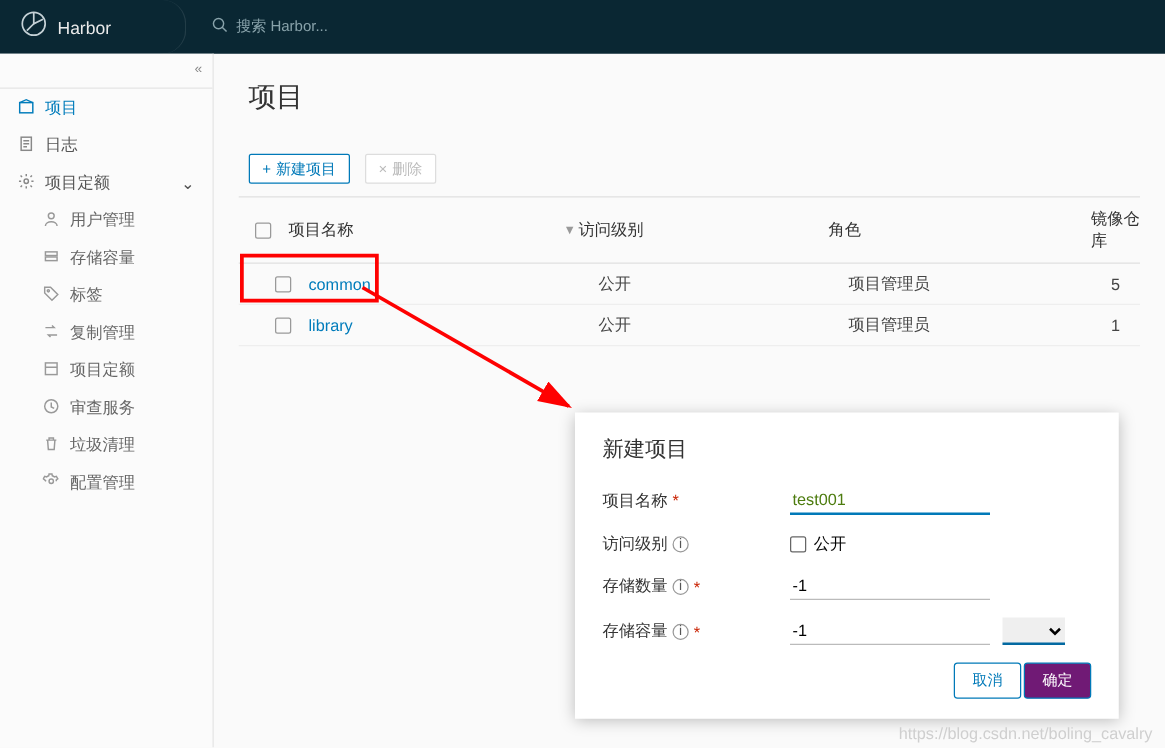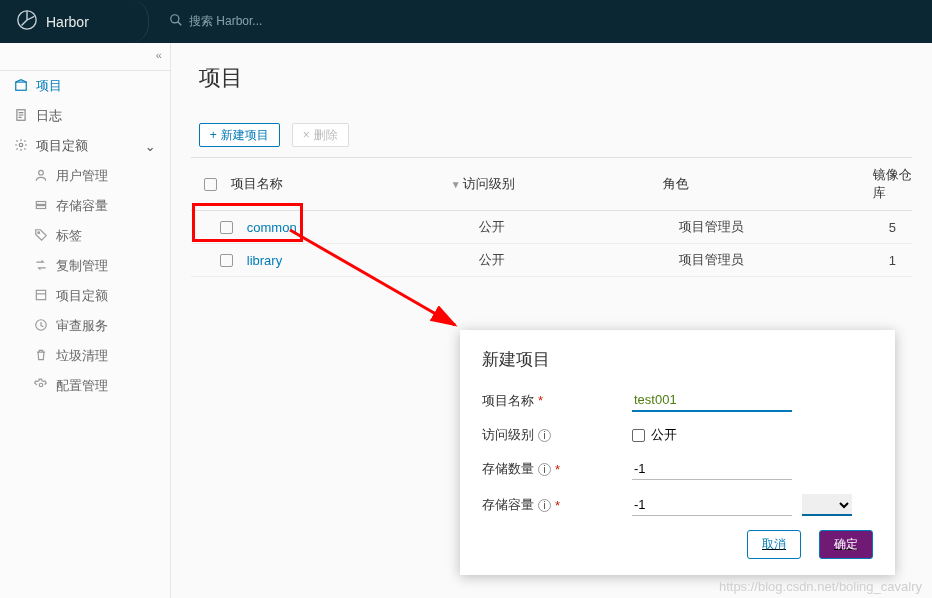--- a/index.html
+++ b/index.html
@@ -197,23 +197,22 @@
   border-bottom: 2px solid #0369a1;
   font-size: 12px;
   padding: 2px 19px;
   width: 50px;
   margin-left: 10px;
 }
 .modal-chk { width: 13px; height: 13px; border:1px solid #666; border-radius:2px; margin-right:6px; }
 .modal-actions {
   display: flex;
   justify-content: flex-end;
-  gap: 18px;
+  gap: 2px;
   margin-top: 10px;
-  text-decoration: underline;
 }
 .mbtn {
   padding: 5px 14px;
   font-size: 12px;
   border-radius: 3px;
   border: 1px solid #0079b8;
   cursor: pointer;
 }
 .mbtn-cancel { background:#fff; color:#0079b8; }
 .mbtn-primary { background:#701a75; color:#fff; }

